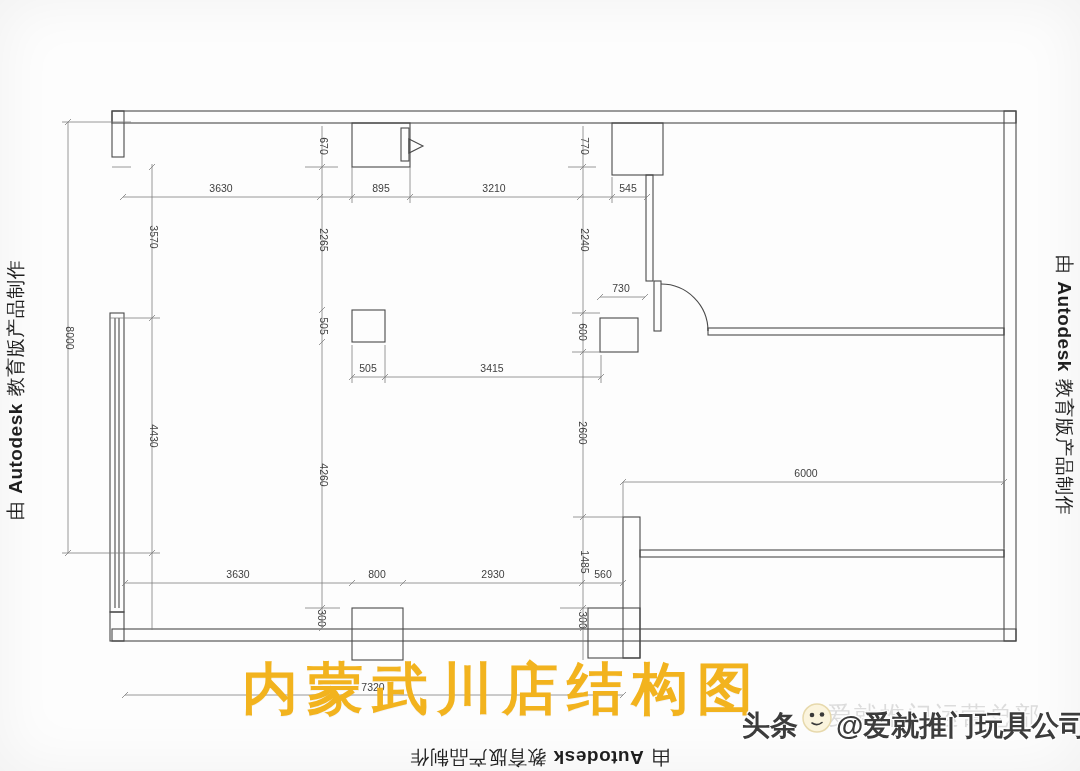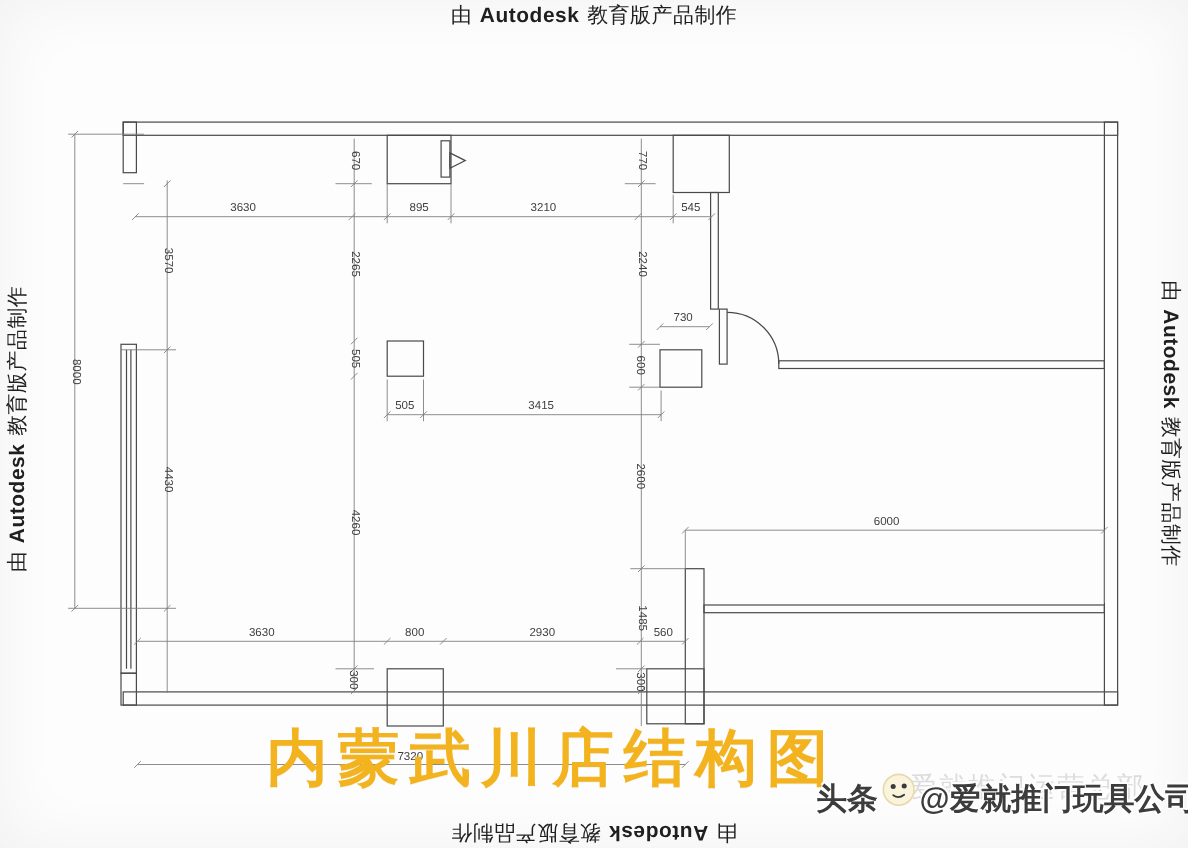--- a/index.html
+++ b/index.html
@@ -123,23 +123,20 @@
       <text x="66" y="338" transform="rotate(90 66 338)">8000</text>
       <text x="579" y="433" transform="rotate(90 579 433)">2600</text>
       <text x="150" y="436" transform="rotate(90 150 436)">4430</text>
       <text x="320" y="475" transform="rotate(90 320 475)">4260</text>
       <text x="581" y="562" transform="rotate(90 581 562)">1485</text>
       <text x="318" y="618" transform="rotate(90 318 618)">300</text>
       <text x="579" y="620" transform="rotate(90 579 620)">300</text>
     </g>
   </svg>
 
-  <div class="wm wm-top">
-    <span>由</span><span class="brand">Autodesk</span><span>教育版产品制作</span>
-  </div>
   <div class="wm wm-left">
     <span>由</span><span class="brand">Autodesk</span><span>教育版产品制作</span>
   </div>
   <div class="wm wm-right">
     <span>由</span><span class="brand">Autodesk</span><span>教育版产品制作</span>
   </div>
   <div class="wm wm-bottom">
     <span>由</span><span class="brand">Autodesk</span><span>教育版产品制作</span>
   </div>
 

